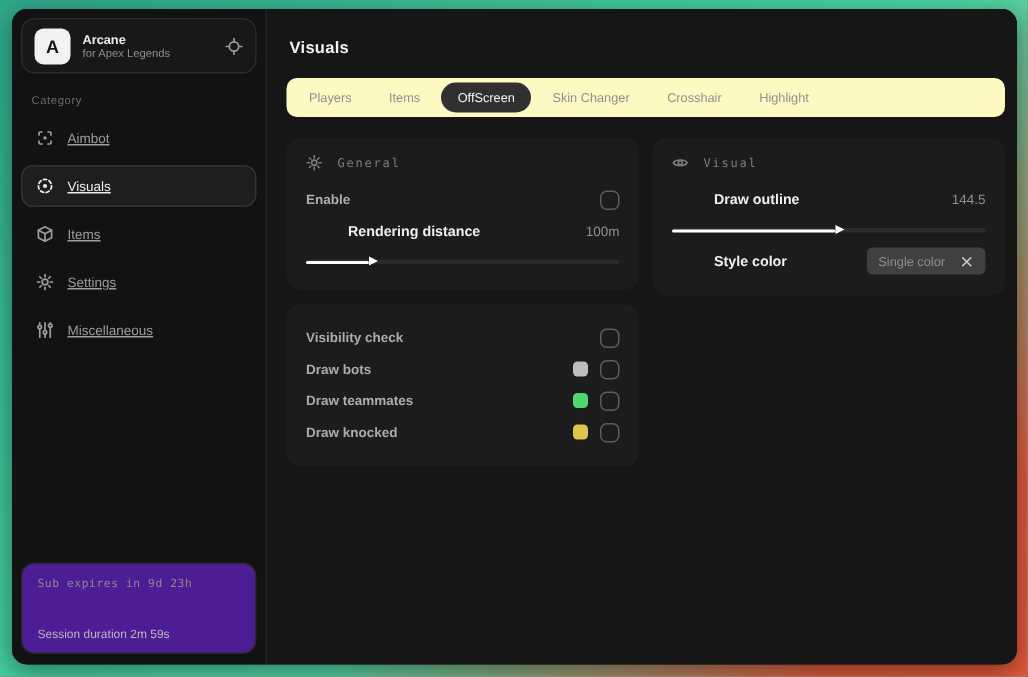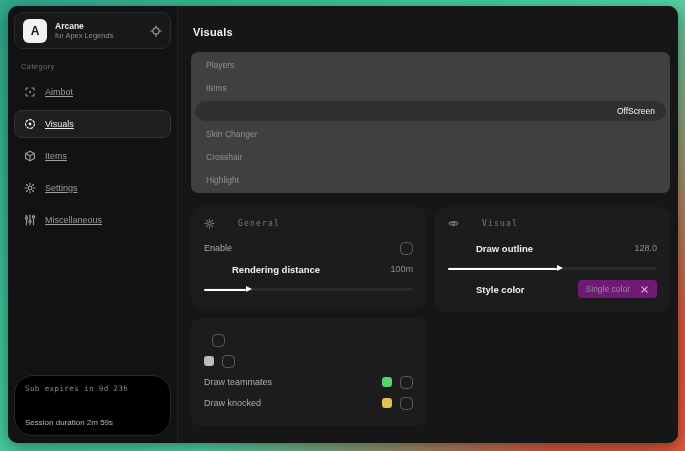--- a/index.html
+++ b/index.html
@@ -36,59 +36,59 @@
   .icon12 svg, .icon11 svg { display:block; }
   .icon11 { width:11px; height:11px; }
   svg.st { fill:none; stroke:currentColor; stroke-width:1.15; stroke-linecap:round; stroke-linejoin:round; }
   .category { margin:13px 7px 5px 7px; font-size:7.5px; color:#6c6c6c; letter-spacing:.4px; }
   .nav-item {
     display:flex; align-items:center; gap:9px; padding:7px 9px; margin:2px 0;
     border:1px solid transparent; border-radius:8px; color:#9c9c9c; font-size:9px; cursor:pointer;text-decoration:underline;
   }
   .nav-item.active { background:#1d1e1f; border-color:#343434; color:#ededed; }
   .footer-card {
-    margin-top:auto; border:1px solid #282828; border-radius:19px; padding:8px 10px;
-    display:flex; flex-direction:column; gap:5px; background:#000000;
+    margin-top:auto; border:1px solid #282828; border-radius:9px; padding:8px 10px;
+    display:flex; flex-direction:column; gap:5px; background:#4c1d95;
   }
   .footer-line1 { font-family:"DejaVu Sans Mono", monospace; font-size:7.5px; color:#8b8b8b; letter-spacing:.4px; }
   .footer-line2 { font-size:8px; color:#b9b9b9;margin-top:20px; }
   
   .main { flex:1; background:#161616; padding:10px 12px 12px 13px; display:flex; flex-direction:column; }
   .main-title { font-size:11px; font-weight:bold; color:#f2f2f2; margin:10px 0 14px 2px; letter-spacing:.2px; }
   .tabstrip {
-    background:#404040; border-radius:7px; padding:3px 4px; display:flex; gap:3px;
-    align-self:stretch; margin-bottom:14px;flex-direction:column;
+    background:#fef9c3; border-radius:7px; padding:3px 4px; display:flex; gap:3px;
+    align-self:stretch; margin-bottom:14px;
   }
   .tab { padding:5px 11px; font-size:8.5px; color:#8f8f8f; border-radius:13px; cursor:pointer; white-space:nowrap; }
   .tab.active { background:#303030; color:#f5f5f5;text-align:right; }
   .panels-row { display:flex; gap:9px; align-items:flex-start; }
   .col { display:flex; flex-direction:column; gap:10px; }
   .panel { background:#1c1c1d; border-radius:9px; padding:11px 13px 12px 13px; width:235px; }
   .panel-header {
-    display:flex; align-items:center; gap:23px; color:#7d7d7d;
+    display:flex; align-items:center; gap:10px; color:#7d7d7d;
     font-family:"DejaVu Sans Mono", monospace; font-size:8px; letter-spacing:1.2px; margin-bottom:9px;
   }
   .row { display:flex; align-items:center; min-height:20px; margin:1px 0; }
-  .lbl-muted { font-size:9px; color:#acacac; flex:1; }
+  .lbl-muted { font-size:9px; color:#acacac; flex:1;font-weight:bold; }
   .lbl-strong { font-size:9.5px; font-weight:bold; color:#f0f0f0; flex:1;padding-left:28px; }
   .val { font-size:9px; color:#8f8f8f; }
   .checkbox {
     width:13px; height:13px; border:1.4px solid #5d5d5d; border-radius:4.5px;
     margin-left:8px; flex:none; cursor:pointer; background:transparent;
   }
   .swatch { width:10px; height:10px; border-radius:3px; flex:none; cursor:pointer; }
   .slider { height:12px; position:relative; margin:4px 0 1px 0; cursor:pointer; }
   .slider-track { position:absolute; left:0; right:0; top:5px; height:3px; background:#2b2b2b; border-radius:2px; }
   .slider-fill { position:absolute; left:0; top:5.5px; height:2px; background:#ffffff; border-radius:2px; }
   .slider-fill::after {
     content:""; position:absolute; right:-6px; top:-2.6px; width:0; height:0;
     border-left:6px solid #fff; border-top:3.6px solid transparent; border-bottom:3.6px solid transparent;
   }
   .select {
-    display:flex; align-items:center; gap:10px; background:#701a75; border-radius:4px;
+    display:flex; align-items:center; gap:10px; background:#404040; border-radius:4px;
     padding:4px 8px; cursor:pointer;
   }
   .select-value { font-size:8.5px; color:#8f8f8f; }
   .clear { color:#cfcfcf; display:flex; cursor:pointer; }
 </style>
 </head>
 <body>
 
 <div class="window">
 
@@ -210,23 +210,25 @@
             <span class="val">100m</span>
           </div>
           <div class="slider">
             <div class="slider-track"></div>
             <div class="slider-fill" style="width: 20%;"></div>
           </div>
         </div>
 
         <div class="panel">
           <div class="row">
-            <span class="checkbox"></span>
-          </div>
-          <div class="row">
+            <span class="lbl-muted">Visibility check</span>
+            <span class="checkbox"></span>
+          </div>
+          <div class="row">
+            <span class="lbl-muted">Draw bots</span>
             <span class="swatch" style="background: rgb(189, 189, 189);"></span>
             <span class="checkbox"></span>
           </div>
           <div class="row">
             <span class="lbl-muted">Draw teammates</span>
             <span class="swatch" style="background: rgb(79, 213, 114);"></span>
             <span class="checkbox"></span>
           </div>
           <div class="row">
             <span class="lbl-muted">Draw knocked</span>
@@ -243,21 +245,21 @@
             <span class="icon11">
               <svg class="st" viewBox="0 0 12 12" width="11" height="11">
                 <path d="M1 6 C2.6 3.3 9.4 3.3 11 6 C9.4 8.7 2.6 8.7 1 6 Z"></path>
                 <circle cx="6" cy="6" r="1.4"></circle>
               </svg>
             </span>
             <span>Visual</span>
           </div>
           <div class="row">
             <span class="lbl-strong">Draw outline</span>
-            <span class="val">128.0</span>
+            <span class="val">144.5</span>
           </div>
           <div class="slider">
             <div class="slider-track"></div>
             <div class="slider-fill" style="width: 52%;"></div>
           </div>
           <div class="row" style="margin-top:5px;">
             <span class="lbl-strong">Style color</span>
             <span class="select">
               <span class="select-value">Single color</span>
               <span class="clear">

